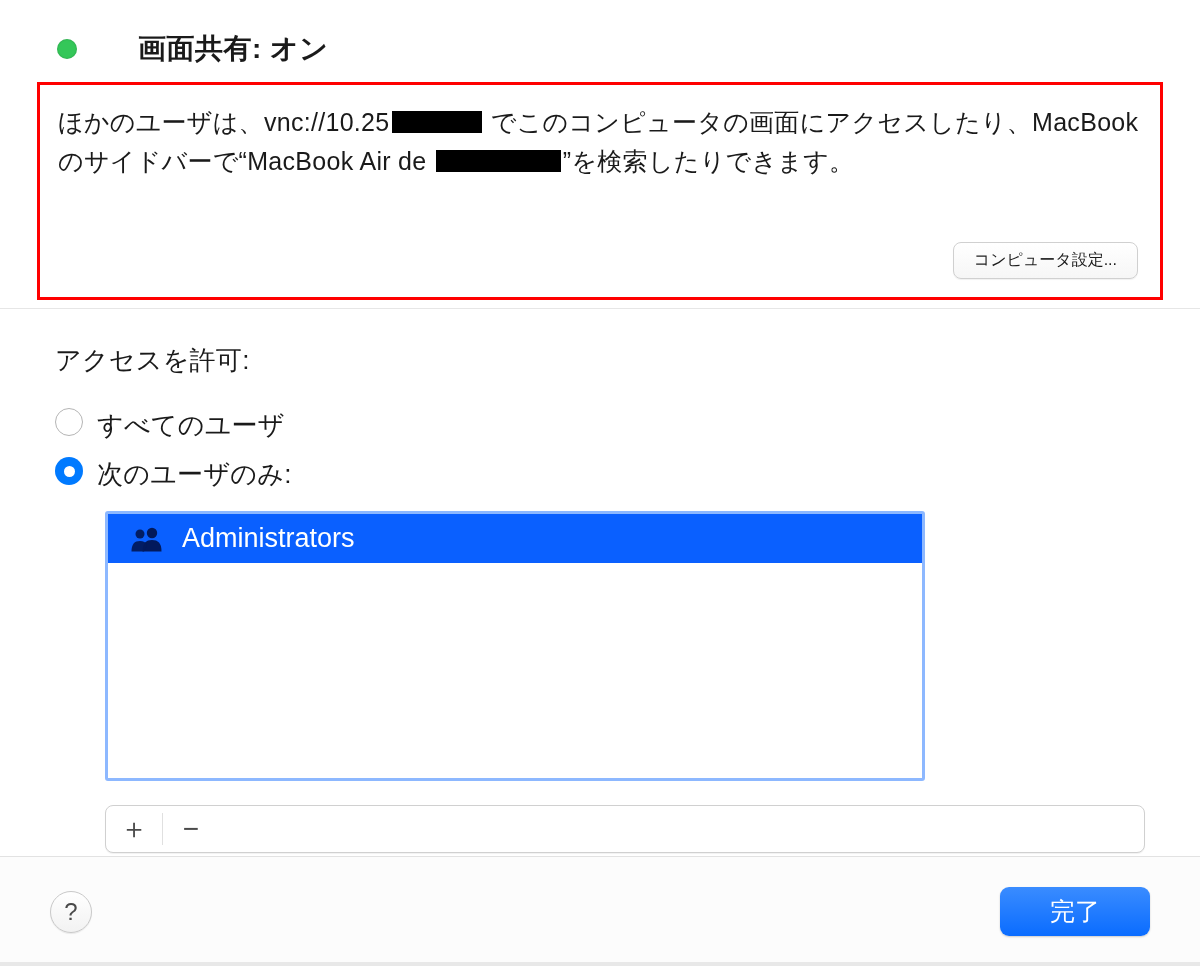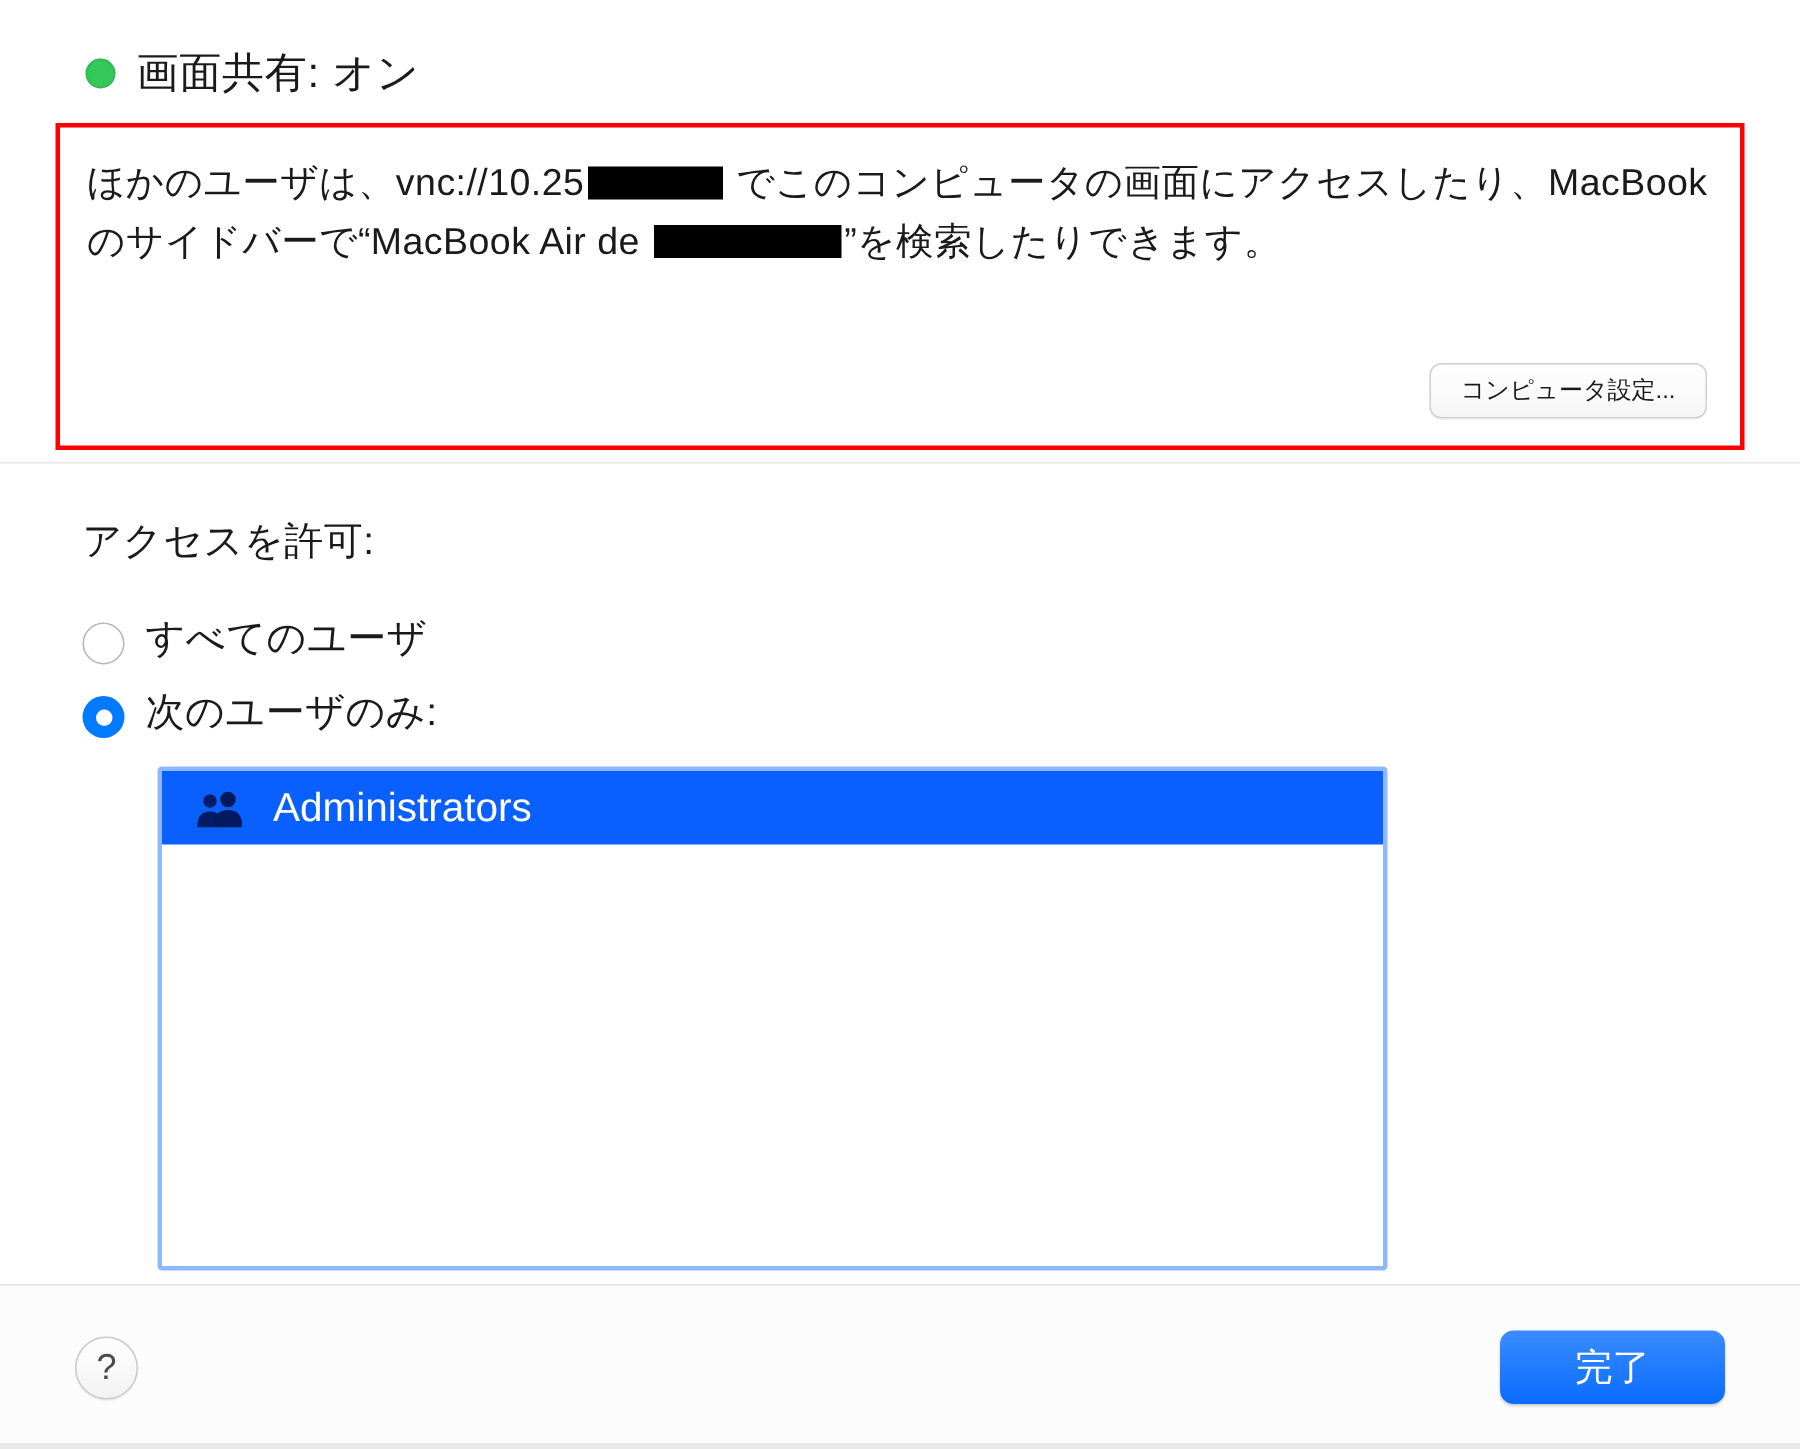--- a/index.html
+++ b/index.html
@@ -25,22 +25,23 @@
     .status-dot {
       width: 20px;
       height: 20px;
       border-radius: 50%;
       background: #34c759;
       flex-shrink: 0;
       box-shadow: inset 0 0 2px rgba(0,0,0,0.25);
     }
     .title-text {
       font-size: 28px;
-      font-weight: 400;
+      font-weight: 700;
       letter-spacing: 0.5px;
+      margin-left: 47px;
     }
     .info-box {
       border: 3px solid #ff0000;
       padding: 18px 20px 16px 18px;
       position: relative;
       min-height: 218px;
       margin: 0 -18px 8px -18px;
     }
     .info-text {
       font-size: 25px;
@@ -93,21 +94,21 @@
       letter-spacing: 0.3px;
     }
     .radio-col {
       display: flex;
       flex-direction: column;
       gap: 14px;
       flex: 1;
     }
     .radio-row {
       display: flex;
-      align-items: flex-end;
+      align-items: flex-start;
       gap: 14px;
     }
     .radio {
       width: 28px;
       height: 28px;
       border-radius: 50%;
       flex-shrink: 0;
       cursor: pointer;
     }
     .radio.off {
@@ -129,21 +130,21 @@
       border-radius: 50%;
     }
     .radio-label {
       font-size: 26px;
       letter-spacing: 0.3px;
     }
     .user-list {
       margin-top: 5px;
       margin-left: 50px;
       width: 820px;
-      height: 336px;
+      height: 270px;
       border: 3px solid #8db8ff;
       border-radius: 3px;
       background: #ffffff;
       overflow: hidden;
     }
     .user-list-item {
       display: flex;
       align-items: center;
       gap: 18px;
       padding: 9px 22px;

